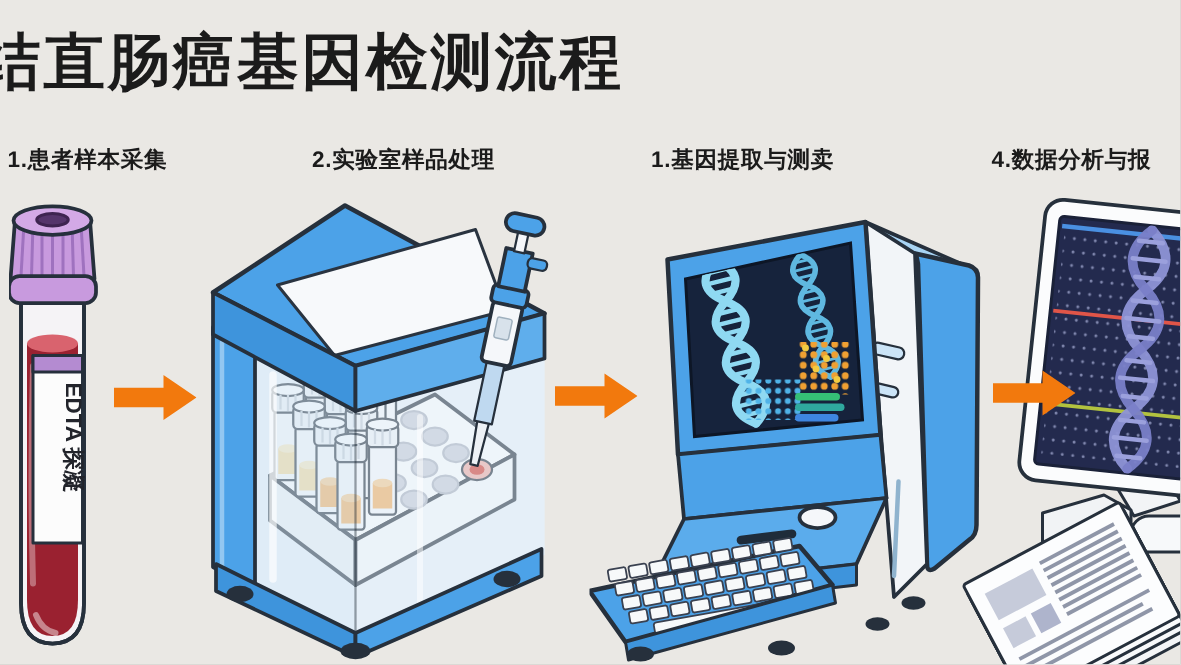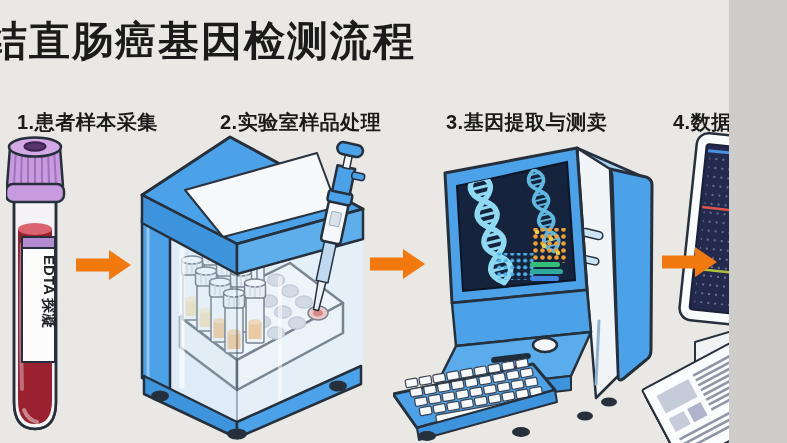--- a/index.html
+++ b/index.html
@@ -1,47 +1,47 @@
 <!DOCTYPE html>
 <html style="--bg: #EAE8E4; --title_text: #1B1B1B; --accent_orange: #F2790D; --machine_blue: #4CA2E8; --machine_blue_dark: #3E94DC; --machine_blue_light: #A8D4F4; --outline_dark: #26303C; --screen_navy: #16233C; --dna_cyan: #8FD9F2; --monitor_screen_navy: #232A4E; --dna_purple: #8E93D6; --blood_red: #9A2130; --blood_surface_red: #D9636E; --cap_purple: #C89ADE; --label_band_purple: #B48BD1; --well_red: #D2372B; --bar_green: #35BF76; --bar_teal: #2FA89E; --bar_blue: #3E86E0; --dot_orange: #F0A032; --dot_yellow: #F3CB41; --dot_blue: #4FB3E8; --line_red: #E05548; --line_green: #B2C23F; --line_blue: #4A90E2;"><head>
 <meta charset="utf-8">
 <style>
   html,body{margin:0;padding:0;background:#cfcdc9;}
   .canvas{
-    position:relative;width:729px;height:443px;overflow:hidden;
+    position:relative;width:787px;height:443px;overflow:hidden;
     background:var(--bg,#EAE8E4);
     font-family:"Liberation Sans",sans-serif;
   }
   .page-title{
     position:absolute;left:-14px;top:14px;margin:0;
     font-size:41px;font-weight:900;letter-spacing:2px;white-space:nowrap;
     color:var(--title_text,#1B1B1B);
   }
   .step-label{
-    position:absolute;top:93px;margin:16px;white-space:nowrap;
-    font-size:20px;font-weight:800;letter-spacing:0.5px;
+    position:absolute;top:93px;margin:4px;white-space:nowrap;
+    font-size:15px;font-weight:800;letter-spacing:0.5px;
     color:var(--title_text,#1B1B1B);
   }
   .illus,.arrow{position:absolute;display:block;}
   .arrow-shape{fill:var(--accent_orange,#F2790D);}
   .ln  {stroke:var(--outline_dark,#26303C);stroke-width:2.5;stroke-linejoin:round;stroke-linecap:round;}
   .ln3 {stroke:var(--outline_dark,#26303C);stroke-width:3;stroke-linejoin:round;stroke-linecap:round;}
   .ln2 {stroke:var(--outline_dark,#26303C);stroke-width:2;stroke-linejoin:round;stroke-linecap:round;}
   .ln15{stroke:var(--outline_dark,#26303C);stroke-width:1.5;stroke-linejoin:round;stroke-linecap:round;}
 </style>
 </head>
 <body>
 
 <div class="canvas">
 
   <h1 class="page-title">结直肠癌基因检测流程</h1>
 
   <p class="step-label" style="left:1px">1.患者样本采集</p>
   <p class="step-label" style="left:204px">2.实验室样品处理</p>
-  <p class="step-label" style="left:430px">3.基因提取与测卖</p>
+  <p class="step-label" style="left:430px">1.基因提取与测卖</p>
   <p class="step-label" style="left:657px">4.数据分析与报</p>
 
   <svg class="illus" style="left:6px;top:134px" width="66" height="302" viewBox="0 0 66 302">
 
     <path class="ln" fill="#F5F3F6" d="M8,62 L8,268 Q8,295 29,295 Q50,295 50,268 L50,62 Z"></path>
 
     <g>
       <path fill="var(--blood_red,#9A2130)" d="M12,95 L12,266 Q12,290 29,290 Q46,290 46,266 L46,95 Z"></path>
       <ellipse cx="29" cy="95" rx="17" ry="6" fill="var(--blood_surface_red,#D9636E)"></ellipse>
       <path d="M16,110 Q14,185 16,255" stroke="rgba(255,255,255,0.35)" stroke-width="4" fill="none" stroke-linecap="round"></path>

